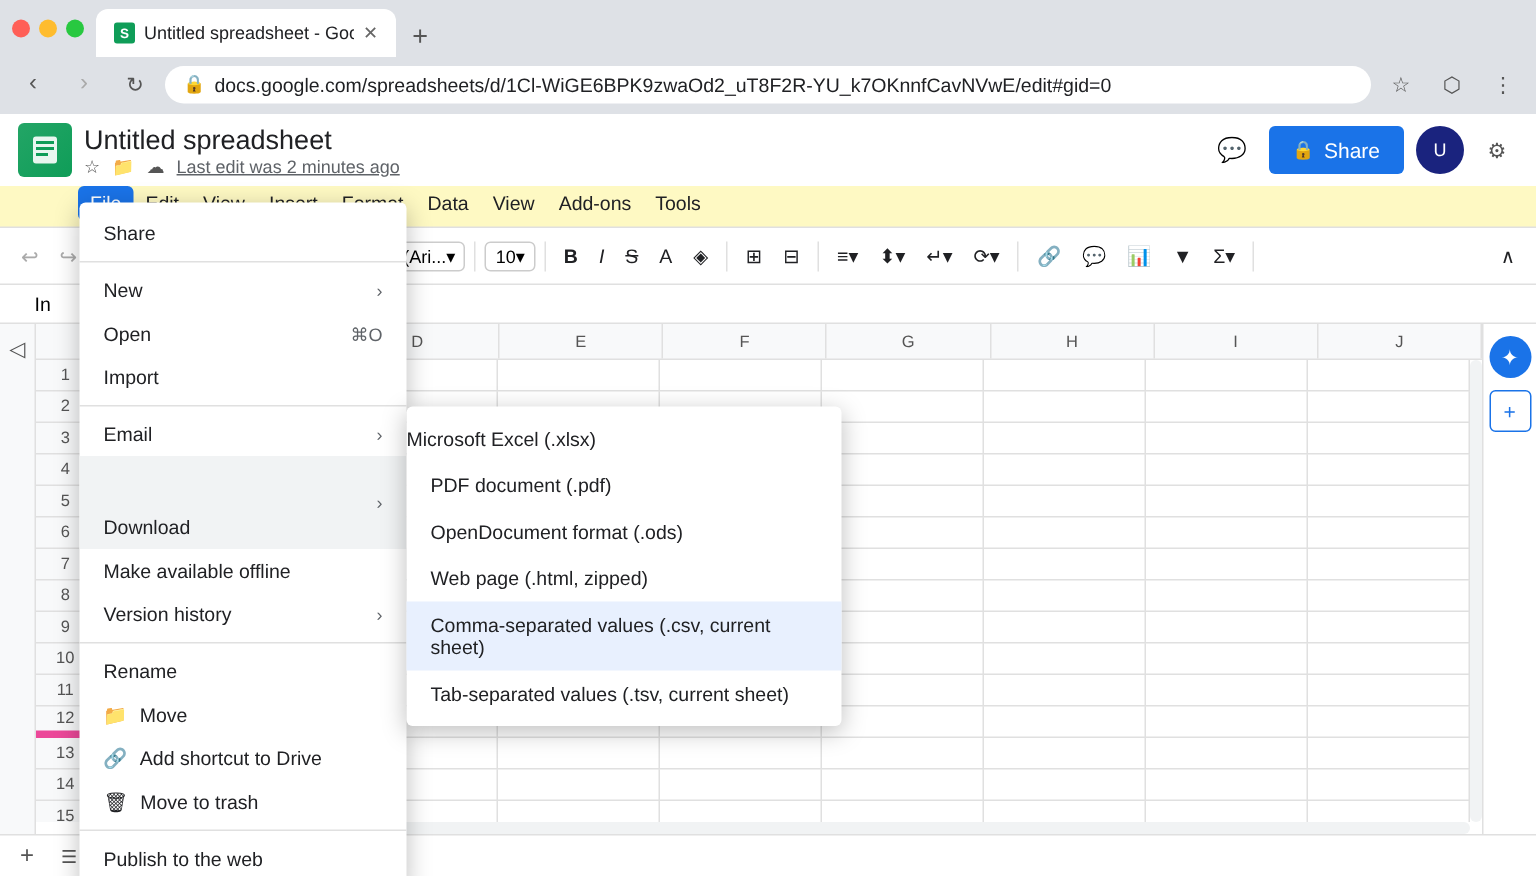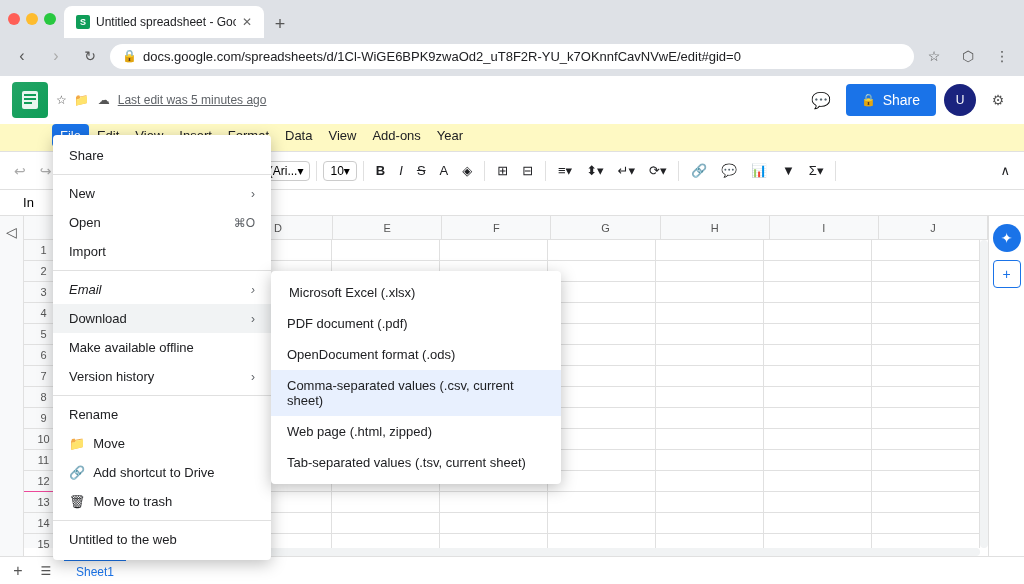--- a/index.html
+++ b/index.html
@@ -42,25 +42,26 @@
   <div style="display:flex; align-items:center; padding:6px 12px; gap:8px; background:#fff;">
     <div style="width:36px;height:36px;background:linear-gradient(135deg,#23a566,#0f9d58);border-radius:4px;display:flex;align-items:center;justify-content:center;color:white;font-weight:bold;font-size:18px;">
       <svg width="22" height="22" viewBox="0 0 22 22">
           <rect x="3" y="2" width="16" height="18" rx="2" fill="white" opacity="0.9"></rect>
           <rect x="5" y="5" width="12" height="2" fill="#0f9d58"></rect>
           <rect x="5" y="9" width="12" height="2" fill="#0f9d58"></rect>
           <rect x="5" y="13" width="8" height="2" fill="#0f9d58"></rect>
         </svg>
     </div>
     <div style="flex:1;">
+      <div style="font-size:18px;color:#202124;font-weight:400;">Untitled spreadsheet</div>
       <div style="display:flex;gap:8px;color:#555;font-size:12px;align-items:center;">
         <span>☆</span>
         <span>📁</span>
         <span>☁</span>
-        <span style="text-decoration:underline;color:#5f6368;">Last edit was 5 minutes ago</span>
+        <span style="text-decoration:underline;color:#5f6368;">Last edit was 2 minutes ago</span>
       </div>
     </div>
     <div style="display:flex;align-items:center;gap:8px;">
       <div style="width:32px;height:32px;border-radius:50%;display:flex;align-items:center;justify-content:center;color:#555;font-size:16px;cursor:pointer;">💬</div>
       <button style="background:#1a73e8;color:white;border:none;border-radius:4px;padding:8px 16px;font-size:14px;cursor:pointer;display:flex;align-items:center;gap:6px;">
         <span style="font-size:12px;">🔒</span>
         <span>Share</span>
       </button>
       <div style="width:32px;height:32px;border-radius:50%;background:#1a237e;display:flex;align-items:center;justify-content:center;color:white;font-size:12px;">U</div>
       <div style="width:28px;height:28px;display:flex;align-items:center;justify-content:center;font-size:14px;color:#555;">⚙</div>
@@ -69,21 +70,21 @@
 
   <div style="display:flex; align-items:flex-start; padding:0 52px; border-bottom:1px solid #e0e0e0; background:#fef9c3; height:28px;">
     <div style="padding:4px 8px;font-size:13px;color:#fff;cursor:pointer;border-radius:4px;background:#1a73e8;">File</div>
     <div style="padding:4px 8px;font-size:13px;color:#202124;cursor:pointer;border-radius:4px;">Edit</div>
     <div style="padding:4px 8px;font-size:13px;color:#202124;cursor:pointer;border-radius:4px;">View</div>
     <div style="padding:4px 8px;font-size:13px;color:#202124;cursor:pointer;border-radius:4px;">Insert</div>
     <div style="padding:4px 8px;font-size:13px;color:#202124;cursor:pointer;border-radius:4px;">Format</div>
     <div style="padding:4px 8px;font-size:13px;color:#202124;cursor:pointer;border-radius:4px;">Data</div>
     <div style="padding:4px 8px;font-size:13px;color:#202124;cursor:pointer;border-radius:4px;">View</div>
     <div style="padding:4px 8px;font-size:13px;color:#202124;cursor:pointer;border-radius:4px;">Add-ons</div>
-    <div style="padding:4px 8px;font-size:13px;color:#202124;cursor:pointer;border-radius:4px;">Year</div>
+    <div style="padding:4px 8px;font-size:13px;color:#202124;cursor:pointer;border-radius:4px;">Tools</div>
   </div>
 
   <div style="display:flex;align-items:center;padding:3px 8px;border-bottom:1px solid #e0e0e0;background:#fff;gap:2px;flex-wrap:wrap;min-height:38px;">
     <div style="padding:4px 6px;border-radius:4px;cursor:pointer;font-size:14px;color:#aaa;">↩</div>
     <div style="padding:4px 6px;border-radius:4px;cursor:pointer;font-size:14px;color:#aaa;">↪</div>
     <div style="padding:4px 6px;border-radius:4px;cursor:pointer;font-size:14px;color:#555;">🖨</div>
     <div style="padding:4px 6px;border-radius:4px;cursor:pointer;font-size:14px;color:#555;">🖌</div>
     <div style="width:1px;height:20px;background:#e0e0e0;margin:0 4px;"></div>
     <div style="border:1px solid #ccc;border-radius:4px;padding:2px 6px;font-size:12px;background:#fff;cursor:pointer;">.0 .00 123▾</div>
     <div style="width:1px;height:20px;background:#e0e0e0;margin:0 4px;"></div>
@@ -145,21 +146,21 @@
           <div style="height:21px;display:flex;align-items:center;justify-content:center;font-size:11px;color:#555;border-bottom:1px solid #e0e0e0;">2</div>
           <div style="height:21px;display:flex;align-items:center;justify-content:center;font-size:11px;color:#555;border-bottom:1px solid #e0e0e0;">3</div>
           <div style="height:21px;display:flex;align-items:center;justify-content:center;font-size:11px;color:#555;border-bottom:1px solid #e0e0e0;">4</div>
           <div style="height:21px;display:flex;align-items:center;justify-content:center;font-size:11px;color:#555;border-bottom:1px solid #e0e0e0;">5</div>
           <div style="height:21px;display:flex;align-items:center;justify-content:center;font-size:11px;color:#555;border-bottom:1px solid #e0e0e0;">6</div>
           <div style="height:21px;display:flex;align-items:center;justify-content:center;font-size:11px;color:#555;border-bottom:1px solid #e0e0e0;">7</div>
           <div style="height:21px;display:flex;align-items:center;justify-content:center;font-size:11px;color:#555;border-bottom:1px solid #e0e0e0;">8</div>
           <div style="height:21px;display:flex;align-items:center;justify-content:center;font-size:11px;color:#555;border-bottom:1px solid #e0e0e0;">9</div>
           <div style="height:21px;display:flex;align-items:center;justify-content:center;font-size:11px;color:#555;border-bottom:1px solid #e0e0e0;">10</div>
           <div style="height:21px;display:flex;align-items:center;justify-content:center;font-size:11px;color:#555;border-bottom:1px solid #e0e0e0;">11</div>
-          <div style="height:21px;display:flex;align-items:center;justify-content:center;font-size:11px;color:#555;border-bottom:1px solid #ec4899;">12</div>
+          <div style="height:21px;display:flex;align-items:center;justify-content:center;font-size:11px;color:#555;border-bottom:5px solid #ec4899;">12</div>
           <div style="height:21px;display:flex;align-items:center;justify-content:center;font-size:11px;color:#555;border-bottom:1px solid #e0e0e0;">13</div>
           <div style="height:21px;display:flex;align-items:center;justify-content:center;font-size:11px;color:#555;border-bottom:1px solid #e0e0e0;">14</div>
           <div style="height:21px;display:flex;align-items:center;justify-content:center;font-size:11px;color:#555;border-bottom:1px solid #e0e0e0;">15</div>
 
         </div>
 
         <div style="flex:1;overflow:hidden;">
           <div style="display:flex;height:21px;">
             <div style="width:160px;min-width:160px;height:21px;border-right:1px solid #e0e0e0;border-bottom:1px solid #e0e0e0;font-size:12px;padding:0 4px;display:flex;align-items:center;overflow:hidden;white-space:nowrap;">Checking Account 1</div>
             <div style="flex:1;height:21px;border-right:1px solid #e0e0e0;border-bottom:1px solid #e0e0e0;"></div>
@@ -352,27 +353,27 @@
       <span style="color:#5f6368;font-size:12px;">⌘O</span>
     </div>
 
     <div style="display:flex;align-items:center;padding:7px 16px;font-size:13px;color:#202124;cursor:pointer;">
       <span>Import</span>
     </div>
 
 
     <div style="height:1px;background:#e0e0e0;margin:4px 0;"></div>
 
-    <div style="display:flex;align-items:flex-end;padding:7px 16px;font-size:13px;color:#202124;cursor:pointer;font-style:italic;">
+    <div style="display:flex;align-items:flex-end;padding:7px 16px;font-size:13px;color:#202124;cursor:pointer;">
       <span style="flex:1;">Email</span>
       <span style="color:#5f6368;font-size:12px;">›</span>
     </div>
 
     <div style="display:flex;align-items:center;padding:7px 16px;font-size:13px;color:#202124;cursor:pointer;background:#f1f3f4;">
-      <span style="flex:1;">Download</span>
+      <span style="flex:1;margin-top:33px;">Download</span>
       <span style="color:#5f6368;font-size:12px;">›</span>
     </div>
 
     <div style="display:flex;align-items:center;padding:7px 16px;font-size:13px;color:#202124;cursor:pointer;">
       <span>Make available offline</span>
     </div>
 
     <div style="display:flex;align-items:center;padding:7px 16px;font-size:13px;color:#202124;cursor:pointer;">
       <span style="flex:1;">Version history</span>
       <span style="color:#5f6368;font-size:12px;">›</span>
@@ -395,27 +396,27 @@
     </div>
 
     <div style="display:flex;align-items:center;padding:7px 16px;font-size:13px;color:#202124;cursor:pointer;">
       <span style="margin-right:8px;font-size:13px;">🗑</span>
       <span>Move to trash</span>
     </div>
 
     <div style="height:1px;background:#e0e0e0;margin:4px 0;"></div>
 
     <div style="display:flex;align-items:center;padding:7px 16px;font-size:13px;color:#202124;cursor:pointer;">
-      <span>Untitled to the web</span>
+      <span>Publish to the web</span>
     </div>
 
   </div>
 
   <div style="position:absolute;top:195px;left:271px;background:#fff;box-shadow:0 4px 16px rgba(0,0,0,0.25);border-radius:4px;width:290px;z-index:300;padding:6px 0;">
-    <div style="padding:8px 18px;font-size:13px;color:#202124;cursor:pointer;">Microsoft Excel (.xlsx)</div>
+    <div style="padding:8px 0;font-size:13px;color:#202124;cursor:pointer;">Microsoft Excel (.xlsx)</div>
     <div style="padding:8px 16px;font-size:13px;color:#202124;cursor:pointer;">PDF document (.pdf)</div>
     <div style="padding:8px 16px;font-size:13px;color:#202124;cursor:pointer;">OpenDocument format (.ods)</div>
+    <div style="padding:8px 16px;font-size:13px;color:#202124;cursor:pointer;">Web page (.html, zipped)</div>
     <div style="padding:8px 16px;font-size:13px;color:#202124;cursor:pointer;background:#e8f0fe;">Comma-separated values (.csv, current sheet)</div>
-    <div style="padding:8px 16px;font-size:13px;color:#202124;cursor:pointer;">Web page (.html, zipped)</div>
     <div style="padding:8px 16px;font-size:13px;color:#202124;cursor:pointer;">Tab-separated values (.tsv, current sheet)</div>
   </div>
 
 </div>
 
 </body></html>

